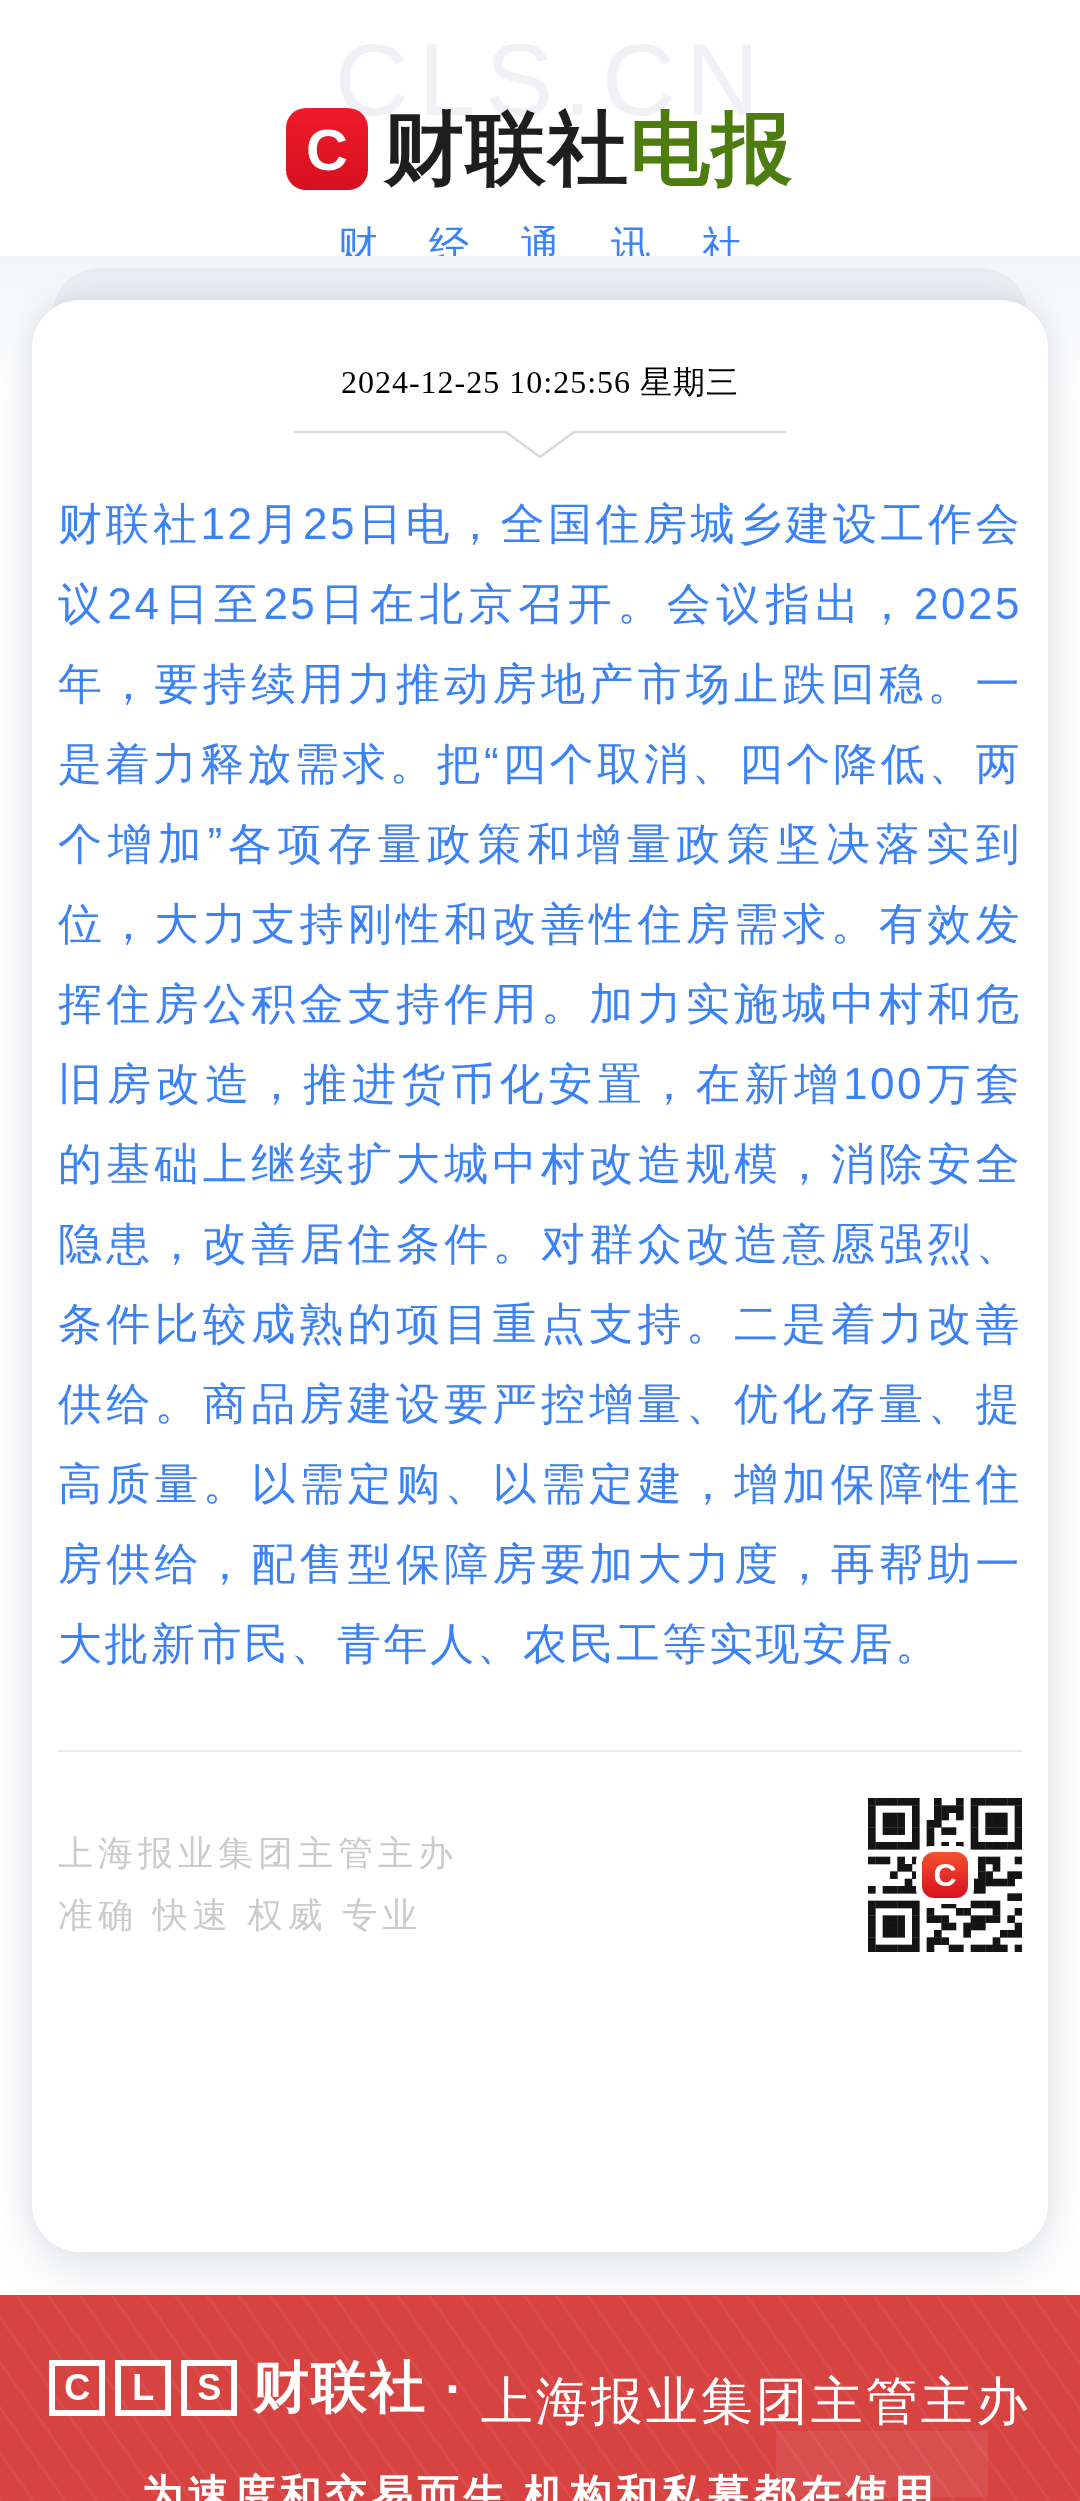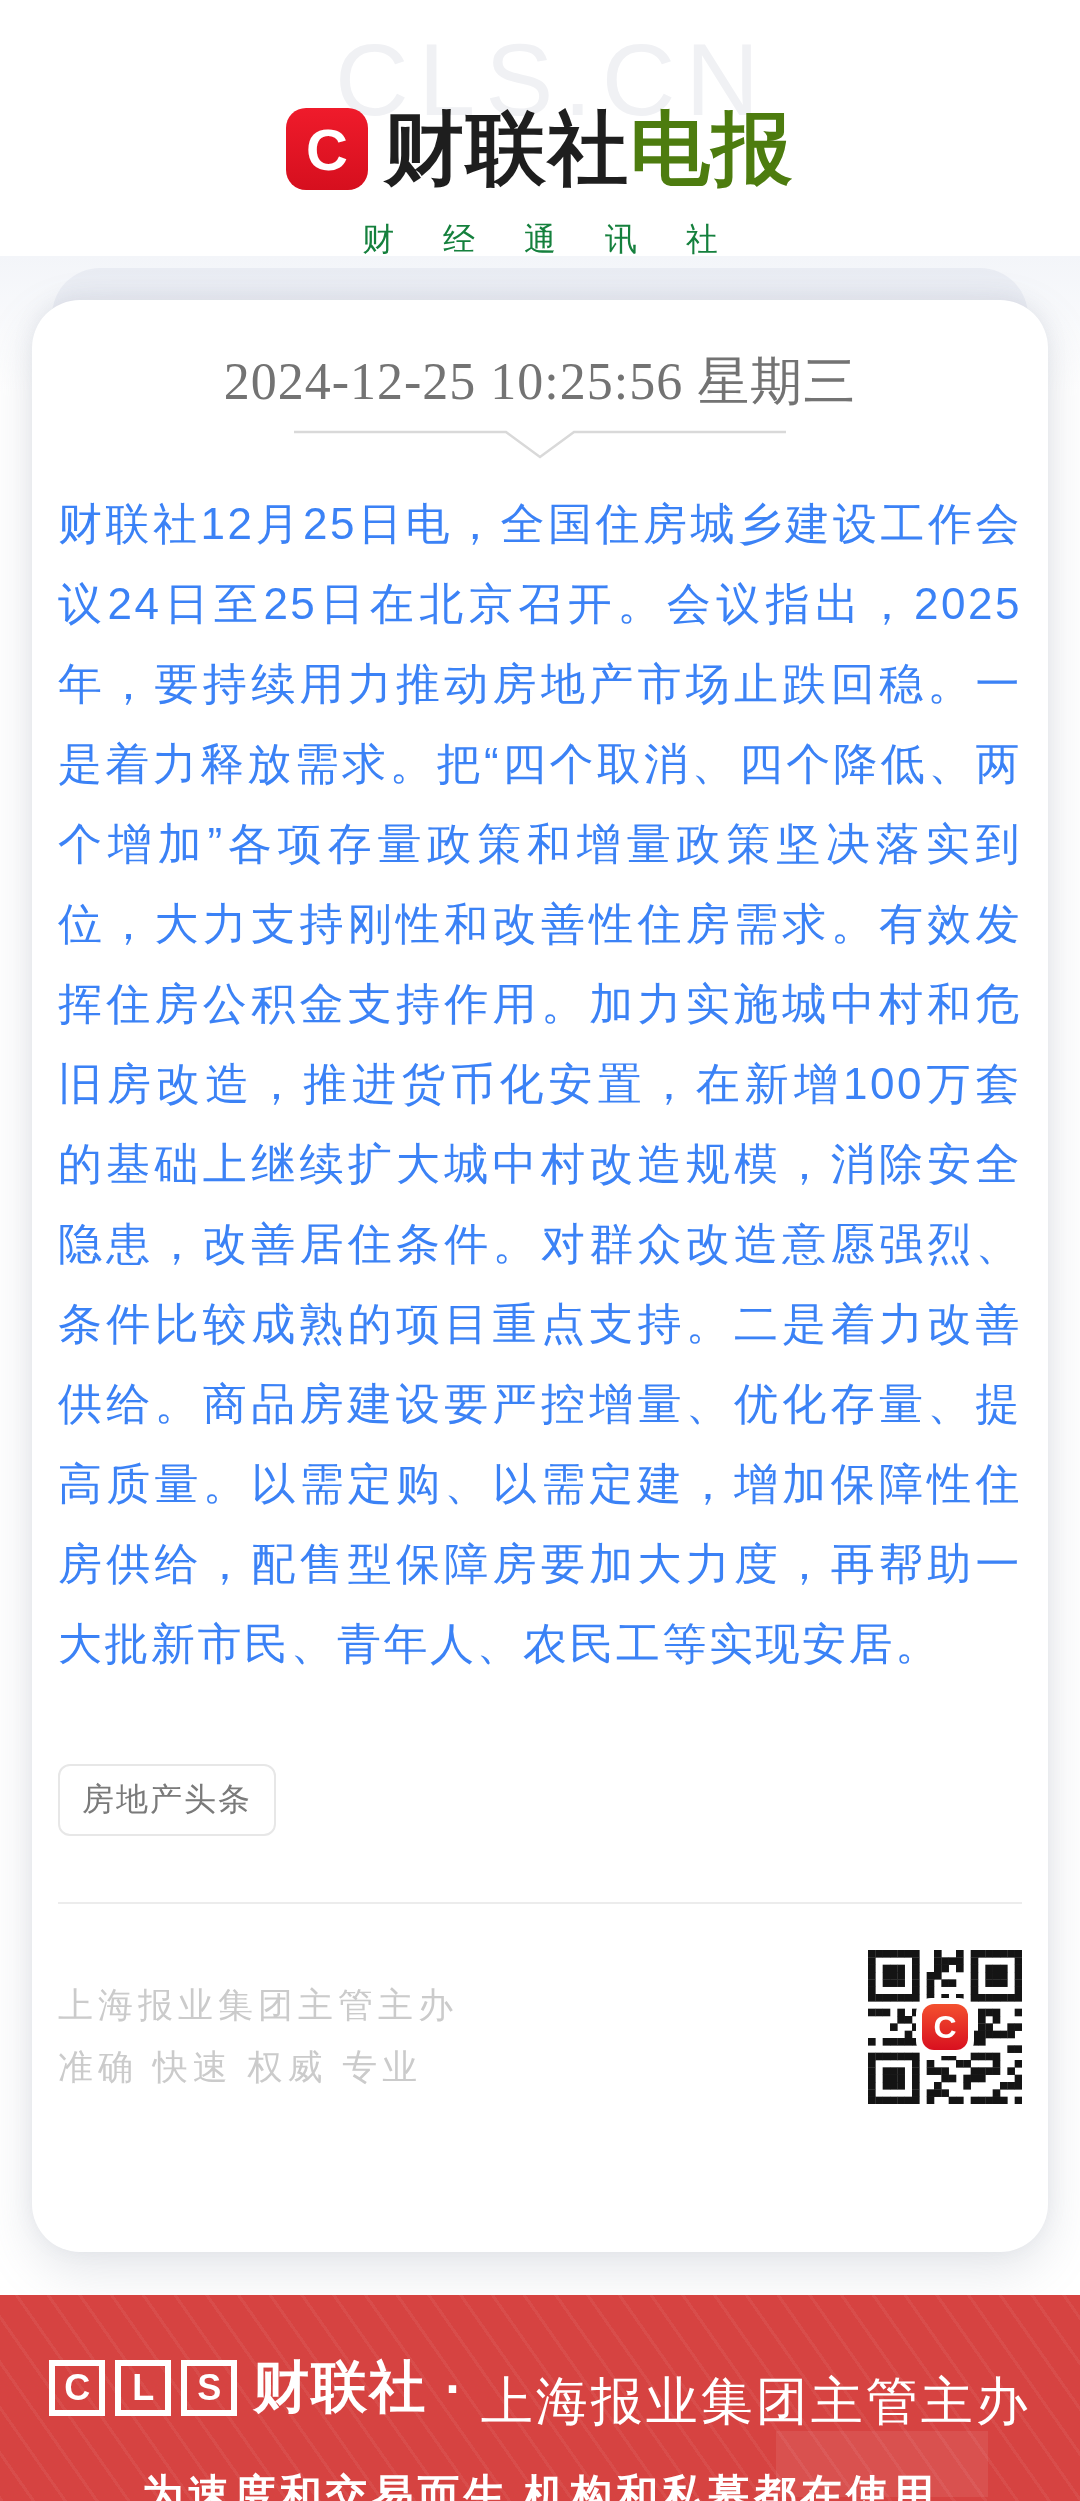--- a/index.html
+++ b/index.html
@@ -26,21 +26,21 @@
     width:82px; height:82px; border-radius:20px;
     background:linear-gradient(180deg,#ef1b2b 0%,#d60f1e 100%);
     color:#fff; font-size:58px; font-weight:900;
     display:flex; align-items:center; justify-content:center;
   }
   .logo-title { font-size:80px; font-weight:900; letter-spacing:2px; line-height:82px; }
   .logo-title .black { color:#1e1e1e; }
   .logo-title .red { color:#4d7c0f; }
   .header-subtitle {
     position:absolute; top:218px; left:0; width:100%;
-    text-align:center; font-size:32px; color:#15803d; letter-spacing:20px;
+    text-align:center; font-size:40px; color:#3b82f6; letter-spacing:20px;
     text-indent:20px;
   }
 
   
   .page-shade {
     position:absolute; top:256px; left:0; width:100%; height:150px;
     background:linear-gradient(180deg,#f3f5f9 0%,#ffffff 90%); z-index:0;
   }
   .behind-card {
     position:absolute; top:268px; left:52px; right:52px; height:120px;
@@ -51,21 +51,21 @@
   
   .card {
     position:absolute; top:300px; left:32px; width:1016px; height:1952px;
     background:#ffffff; border-radius:48px; z-index:3; overflow:hidden;
     box-shadow:0 18px 50px rgba(120,130,150,0.20), 0 -4px 20px rgba(120,130,150,0.10);
     padding:0 26px 70px 26px;
   }
   .datetime {
     padding-top:58px; text-align:center;
     font-family:"Liberation Serif","DejaVu Serif",serif;
-    font-size:52px; color:#737373; line-height:48px; letter-spacing:1px;
+    font-size:32px; color:#000000; line-height:48px; letter-spacing:1px;
   }
   .date-divider { display:block; margin:24px auto 0 auto; }
   .news-title {
     margin-top:36px;
     font-family:"Liberation Serif","DejaVu Serif",serif;
     font-weight:700; color:#bd1a1a;
     font-size:52px; line-height:88px; letter-spacing:2px;
     text-align:justify; text-justify:inter-ideograph;
   }
   .news-body {
@@ -157,25 +157,20 @@
   <div class="card">
     <div class="datetime">2024-12-25 10:25:56 星期三</div>
 
     <svg class="date-divider" width="492" height="30" viewBox="0 0 492 30">
       <path d="M0 2 H212 L246 27 L280 2 H492" fill="none" stroke="#d9d9d9" stroke-width="2.5"></path>
     </svg>
 
 
     <div class="news-body">财联社12月25日电，全国住房城乡建设工作会议24日至25日在北京召开。会议指出，2025年，要持续用力推动房地产市场止跌回稳。一是着力释放需求。把“四个取消、四个降低、两个增加”各项存量政策和增量政策坚决落实到位，大力支持刚性和改善性住房需求。有效发挥住房公积金支持作用。加力实施城中村和危旧房改造，推进货币化安置，在新增100万套的基础上继续扩大城中村改造规模，消除安全隐患，改善居住条件。对群众改造意愿强烈、条件比较成熟的项目重点支持。二是着力改善供给。商品房建设要严控增量、优化存量、提高质量。以需定购、以需定建，增加保障性住房供给，配售型保障房要加大力度，再帮助一大批新市民、青年人、农民工等实现安居。</div>
 
-    <div>
-      <span class="tag-chip">
-        <span>房地产头条</span>
-      </span>
-    </div>
 
     <div class="footer-divider"></div>
 
     <div class="card-footer">
       <div class="footer-hints">
         <div class="hint">上海报业集团主管主办</div>
         <div class="hint">准确 快速 权威 专业</div>
       </div>
       <div class="qr-wrap">
         <svg id="qr-svg" width="154" height="154" viewBox="0 0 154 154">

